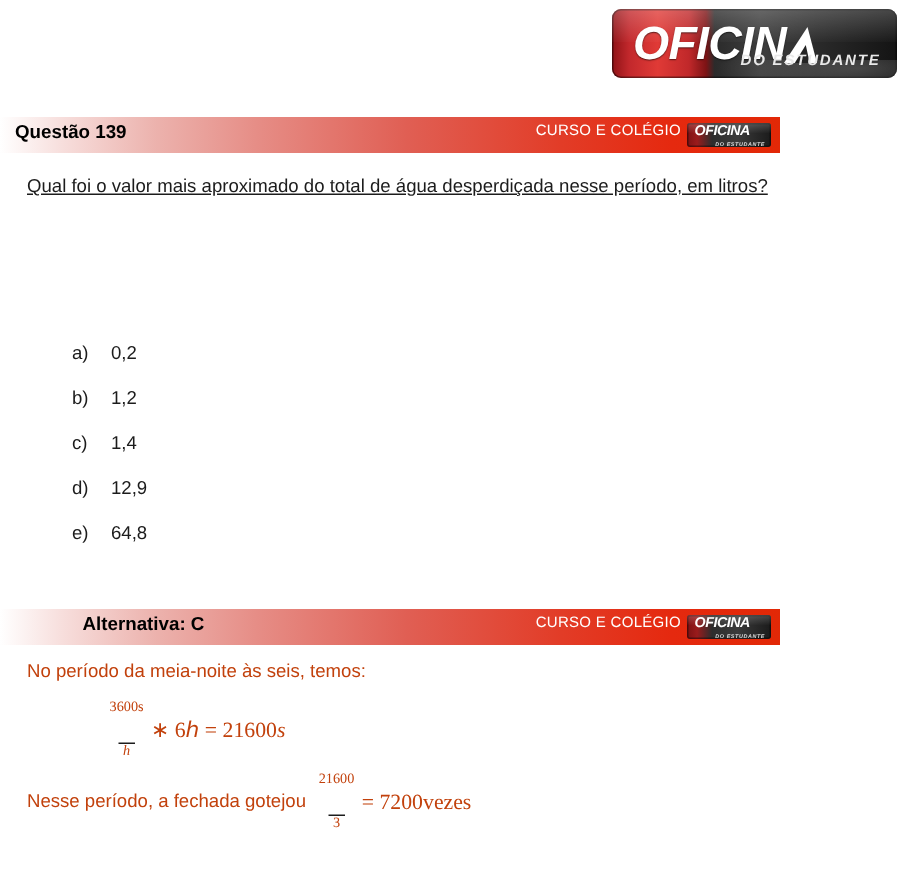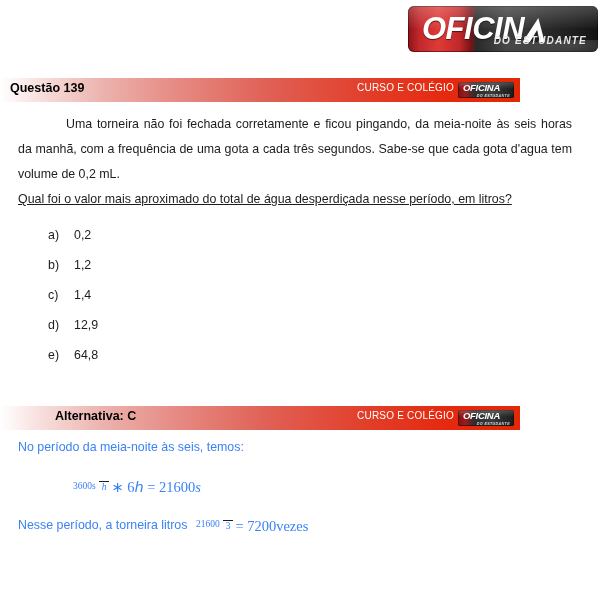--- a/index.html
+++ b/index.html
@@ -203,45 +203,47 @@
   }
   .option-row .opt-val { flex: 1; }
 
   
   .solution {
     position: absolute;
     left: 18px;
     top: 438px;
     width: 560px;
     font-size: 12.4px;
-    color: #3b82f6;
+    color: #c2410c;
   }
   .sol-line { line-height: 18px; margin-bottom: 16px; }
   .sol-line.tight { margin-bottom: 14px; }
 
   .math {
     font-family: "Liberation Serif", serif;
     font-size: 14.5px;
     white-space: nowrap;
   }
   .math .it { font-style: italic; }
   .formula-block {
     margin-left: 50px;
     margin-top: 4px;
     margin-bottom: 14px;
     display: flex;
     align-items: center;
     height: 30px;
   }
   .frac {
     display: inline-flex;
+    flex-direction: column;
     align-items: center;
     vertical-align: middle;
     margin: 0 2px;
     line-height: 1;
+    gap: 16px;
   }
   .frac .num {
     font-size: 9.5px;
     padding: 0 3px 1px 3px;
     font-family: "Liberation Serif", serif;
   }
   .frac .den {
     font-size: 9.5px;
     padding: 1px 3px 0 3px;
     border-top: 1px solid #1c1c1c;
@@ -271,21 +273,20 @@
   <div class="bar-title" style="left:10px;">Questão 139</div>
   <div class="bar-right">CURSO E COLÉGIO</div>
   <div class="mini-logo">
     <div class="mini-gloss"></div>
     <div class="mini-word">OFICINA</div>
     <div class="mini-sub">DO ESTUDANTE</div>
   </div>
 </div>
 
 <div class="statement">
-  <div class="para-indent">Uma torneira não foi fechada corretamente e ficou pingando, da meia-noite às seis horas da manhã, com a frequência de uma gota a cada três segundos. Sabe-se que cada gota d'agua tem volume de 0,2 mL.</div>
   <div class="q-line">Qual foi o valor mais aproximado do total de água desperdiçada nesse período, em litros?</div>
 </div>
 
 <div class="options">
   <div class="option-row">
     <span class="opt-key">a)</span>
     <span class="opt-val">0,2</span>
   </div>
   <div class="option-row">
     <span class="opt-key">b)</span>
@@ -322,21 +323,21 @@
   <div class="formula-block math">
     <span class="frac">
       <span class="num">3600s</span>
       <span class="den">h</span>
     </span>
     <span class="it" style="font-style:normal;">∗ 6ℎ = 21600 </span>
     <span class="it">s</span>
   </div>
 
   <div class="sol-line tight">
-    <span>Nesse período, a torneira litros </span><span class="inline-math">
+    <span>Nesse período, a fechada gotejou </span><span class="inline-math">
         <span class="frac">
           <span class="num">21600</span>
           <span class="den" style="font-style:normal;">3</span>
         </span>
         <span> = 7200 </span>
         <span class="it">vezes</span>
       </span>
   </div>
 
 

